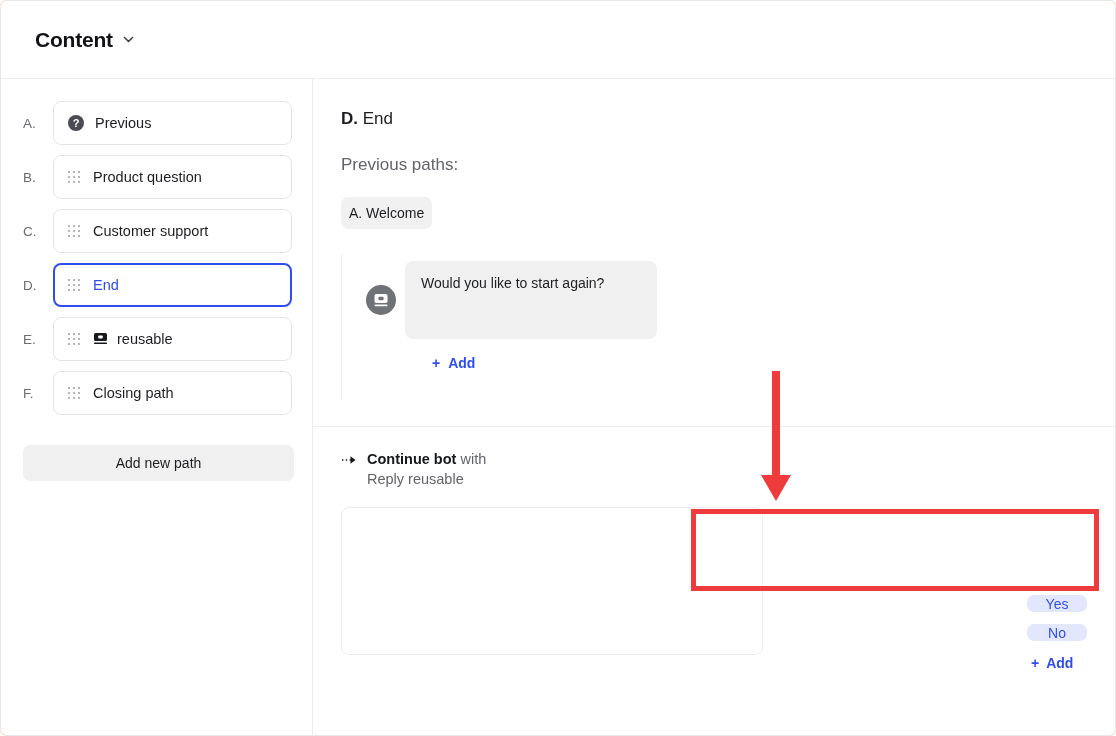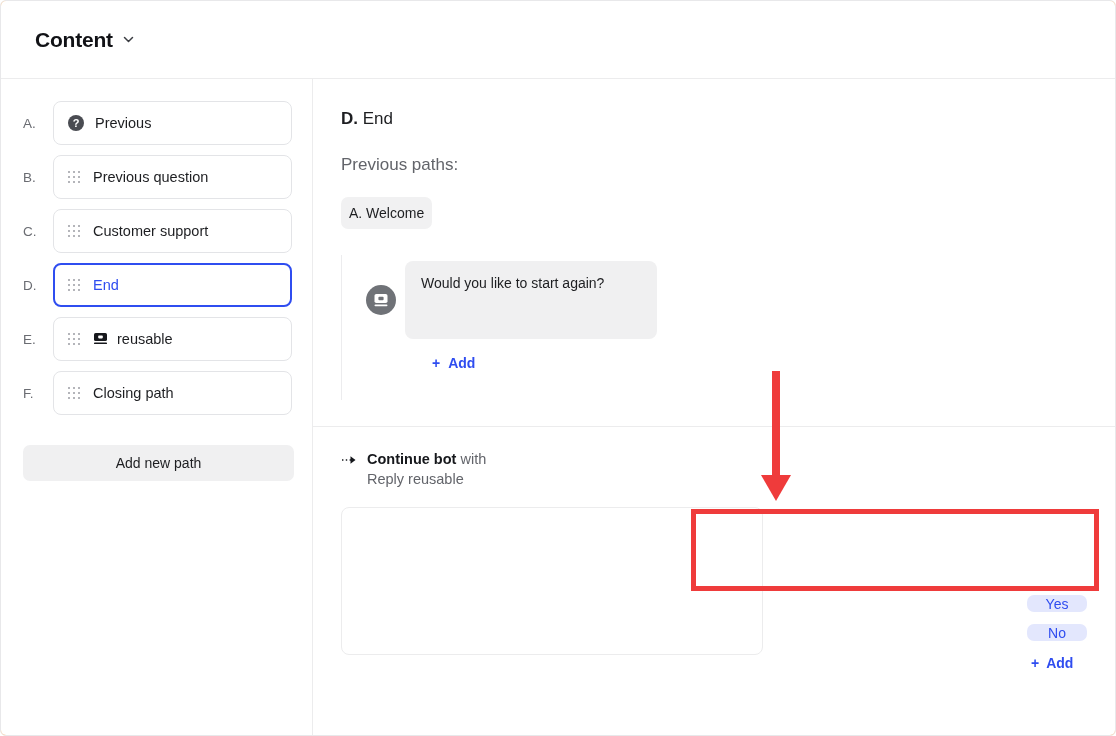--- a/index.html
+++ b/index.html
@@ -337,21 +337,21 @@
               <i></i>
               <i></i>
               <i></i>
               <i></i>
               <i></i>
               <i></i>
               <i></i>
               <i></i>
               <i></i>
             </span>
-          <span class="path-label">Previous question</span>
+          <span class="path-label">Product question</span>
         </div>
       </div>
 
       <div class="path-row">
         <div class="path-letter">C.</div>
         <div class="path-chip">
           <span class="grip">
               <i></i>
               <i></i>
               <i></i>

